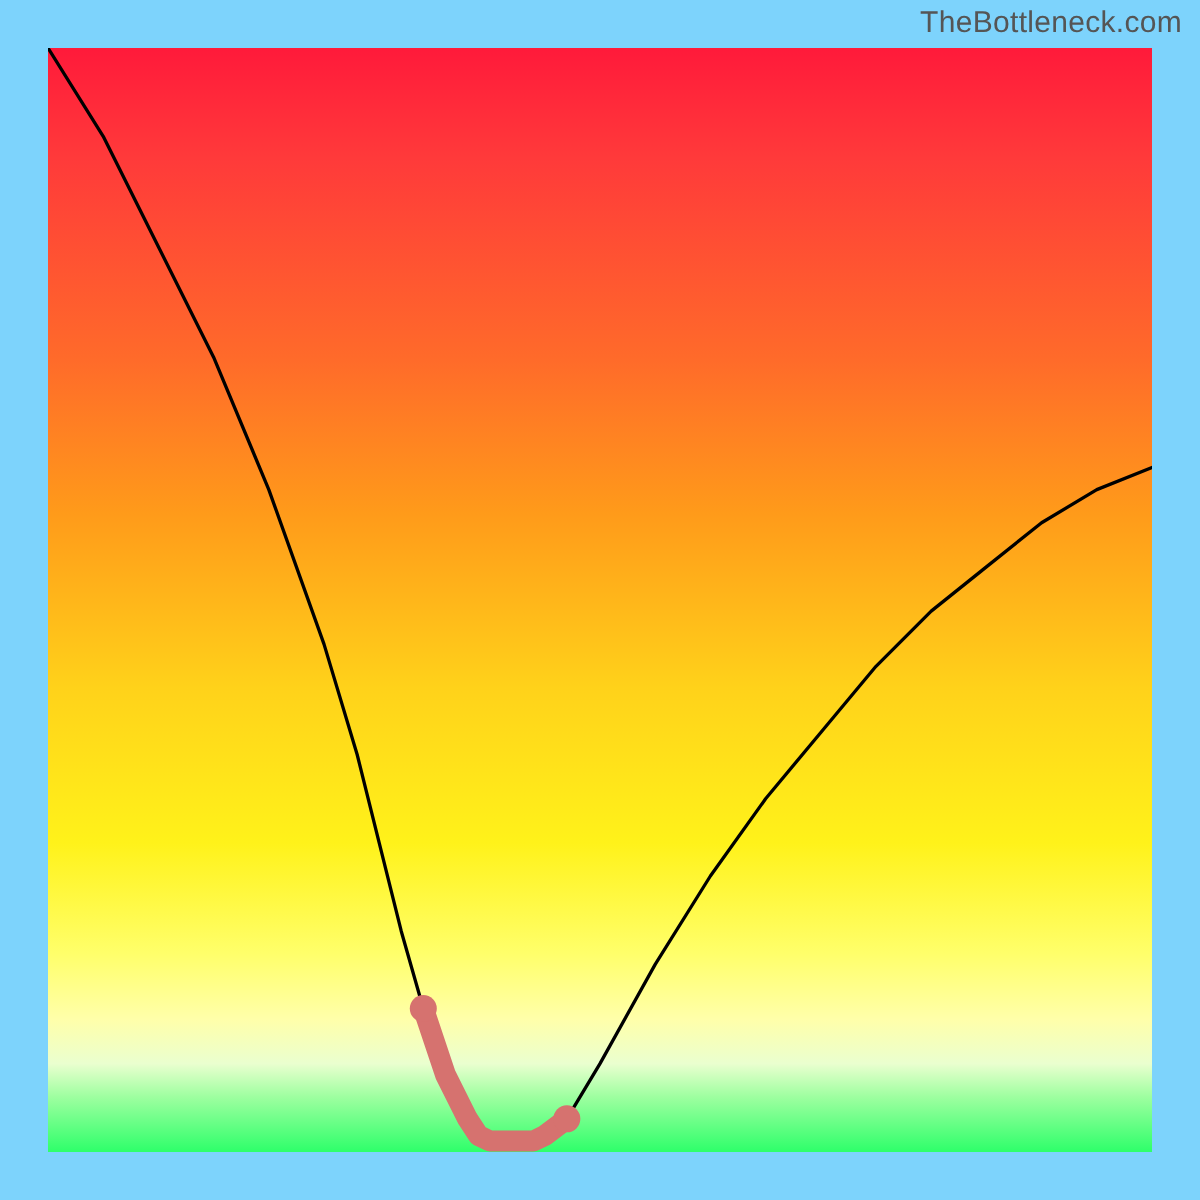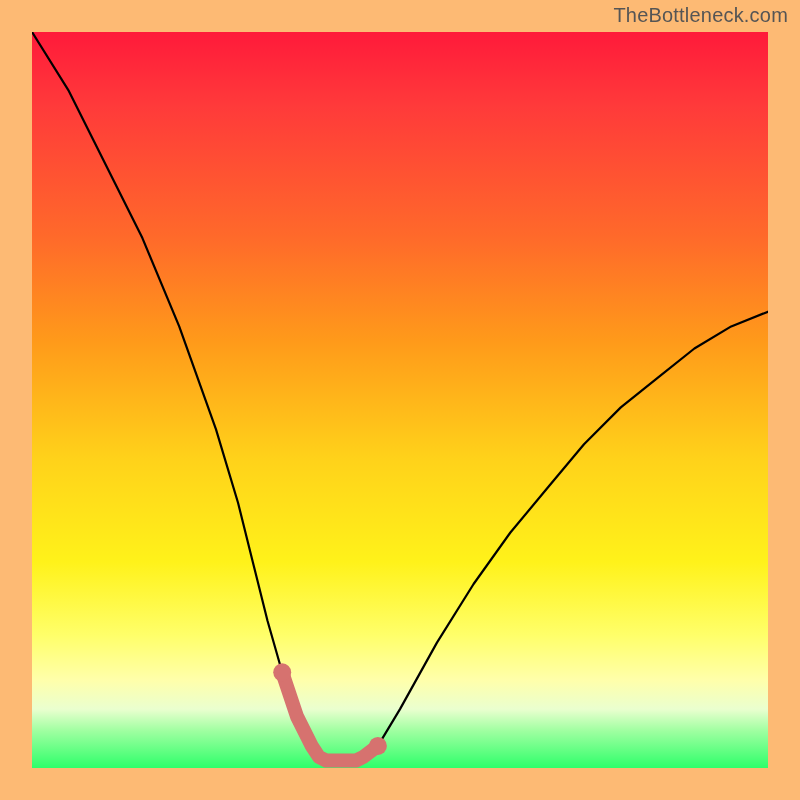--- a/index.html
+++ b/index.html
@@ -8,21 +8,21 @@
     width: 800px;
     height: 800px;
     background: #000;
     overflow: hidden;
     font-family: Arial, Helvetica, sans-serif;
   }
   .frame {
     position: relative;
     width: 800px;
     height: 800px;
-    background: #fdba74;
+    background: #7dd3fc;
   }
   .plot {
     position: absolute;
     left: 32px;
     top: 32px;
     width: 736px;
     height: 736px;
     
     background: linear-gradient(
       to bottom,

